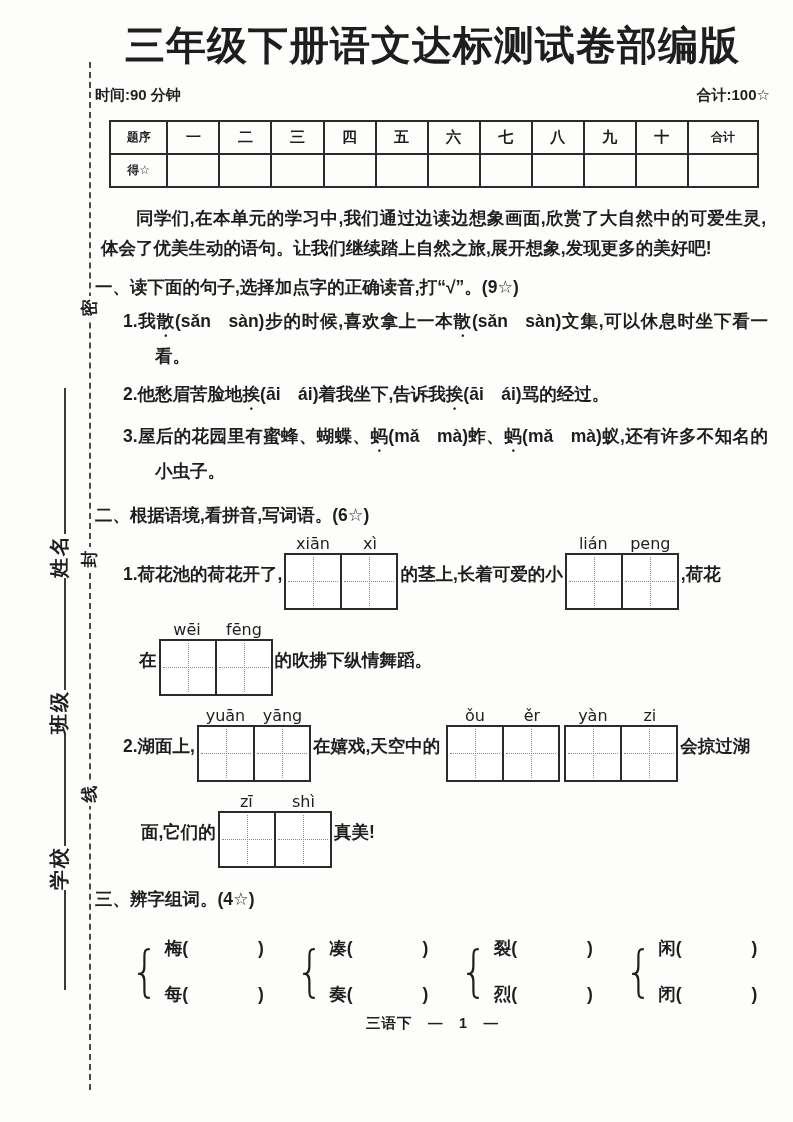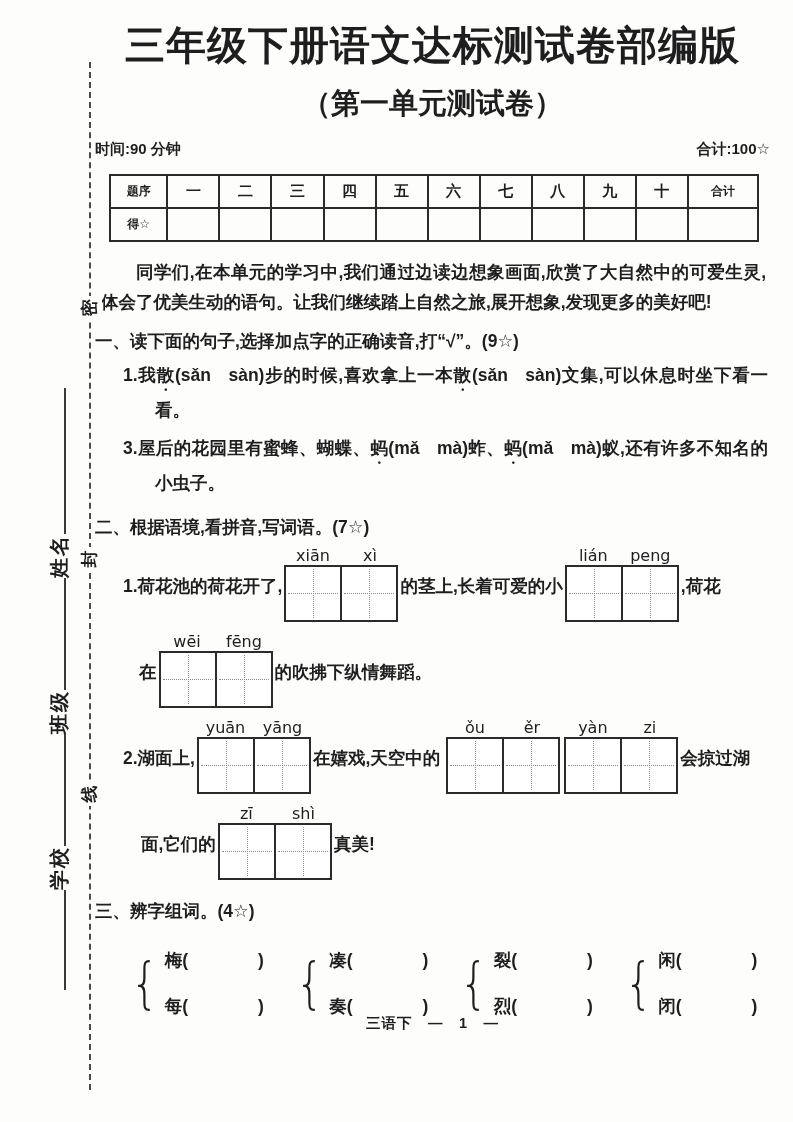--- a/index.html
+++ b/index.html
@@ -91,21 +91,20 @@
   <div class="seal-ch c0">密</div>
   <div class="seal-ch c1">封</div>
   <div class="seal-ch c2">线</div>
 
   <div class="side-strip">
     <span class="blank b100"></span><span>学校</span><span class="blank b112"></span><span>班级</span><span class="blank b112"></span><span>姓名</span><span class="blank b148"></span>
   </div>
 
   <div class="main">
     <div class="title">三年级下册语文达标测试卷部编版</div>
-    <div class="subtitle">（第一单元测试卷）</div>
     <div class="meta">
       <span>时间:90 分钟</span>
       <span>合计:100☆</span>
     </div>
 
     <table class="score">
       <colgroup>
           <col class="c-first">
           <col class="c-num">
           <col class="c-num">
@@ -148,23 +147,24 @@
         <td></td>
         <td></td>
       </tr>
     </tbody>
       </table>
 
     <div class="intro">同学们,在本单元的学习中,我们通过边读边想象画面,欣赏了大自然中的可爱生灵,体会了优美生动的语句。让我们继续踏上自然之旅,展开想象,发现更多的美好吧!</div>
 
     <div class="sec-heading">一、读下面的句子,选择加点字的正确读音,打“√”。(9☆)</div>
     <div class="s1item"><span>1.我</span><span class="dot">散</span><span>(sǎn sàn)步的时候,喜欢拿上一本</span><span class="dot">散</span><span>(sǎn sàn)文集,可以休息时坐下看一看。</span></div>
+    <div class="s1item"><span>2.他愁眉苦脸地</span><span class="dot">挨</span><span>(āi ái)着我坐下,告诉我</span><span class="dot">挨</span><span>(āi ái)骂的经过。</span></div>
     <div class="s1item"><span>3.屋后的花园里有蜜蜂、蝴蝶、</span><span class="dot">蚂</span><span>(mǎ mà)蚱、</span><span class="dot">蚂</span><span>(mǎ mà)蚁,还有许多不知名的小虫子。</span></div>
 
-    <div class="sec-heading" style="margin-top:16px;">二、根据语境,看拼音,写词语。(7☆)</div>
+    <div class="sec-heading" style="margin-top:16px;">二、根据语境,看拼音,写词语。(6☆)</div>
 
     <div class="qrow r1">
       <span>1.荷花池的荷花开了,</span>
       <span class="wbox">
         <span class="py">
             <span>xiān</span>
             <span>xì</span>
           </span>
         <span class="cells">
             <span class="cell"></span>

